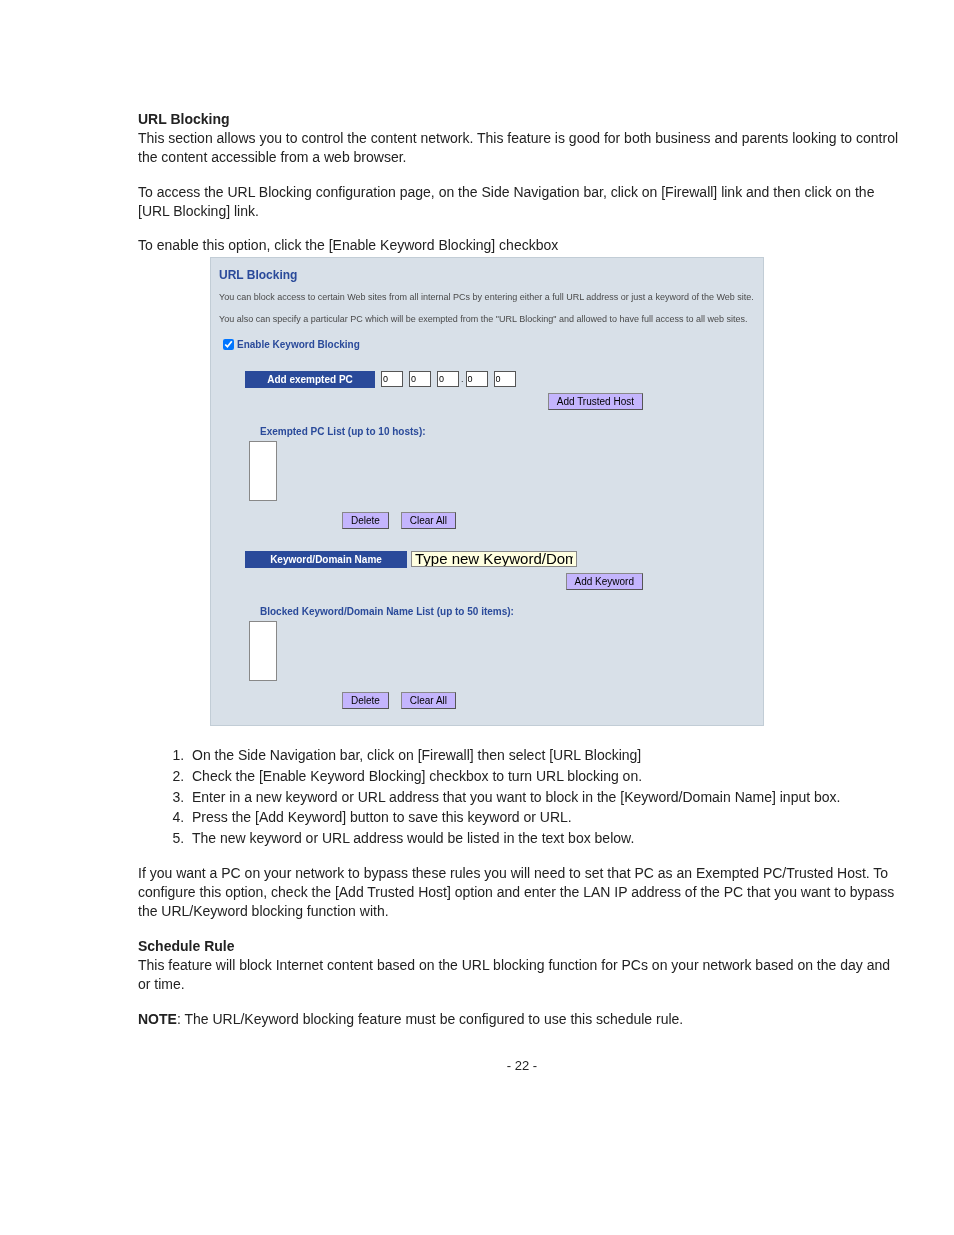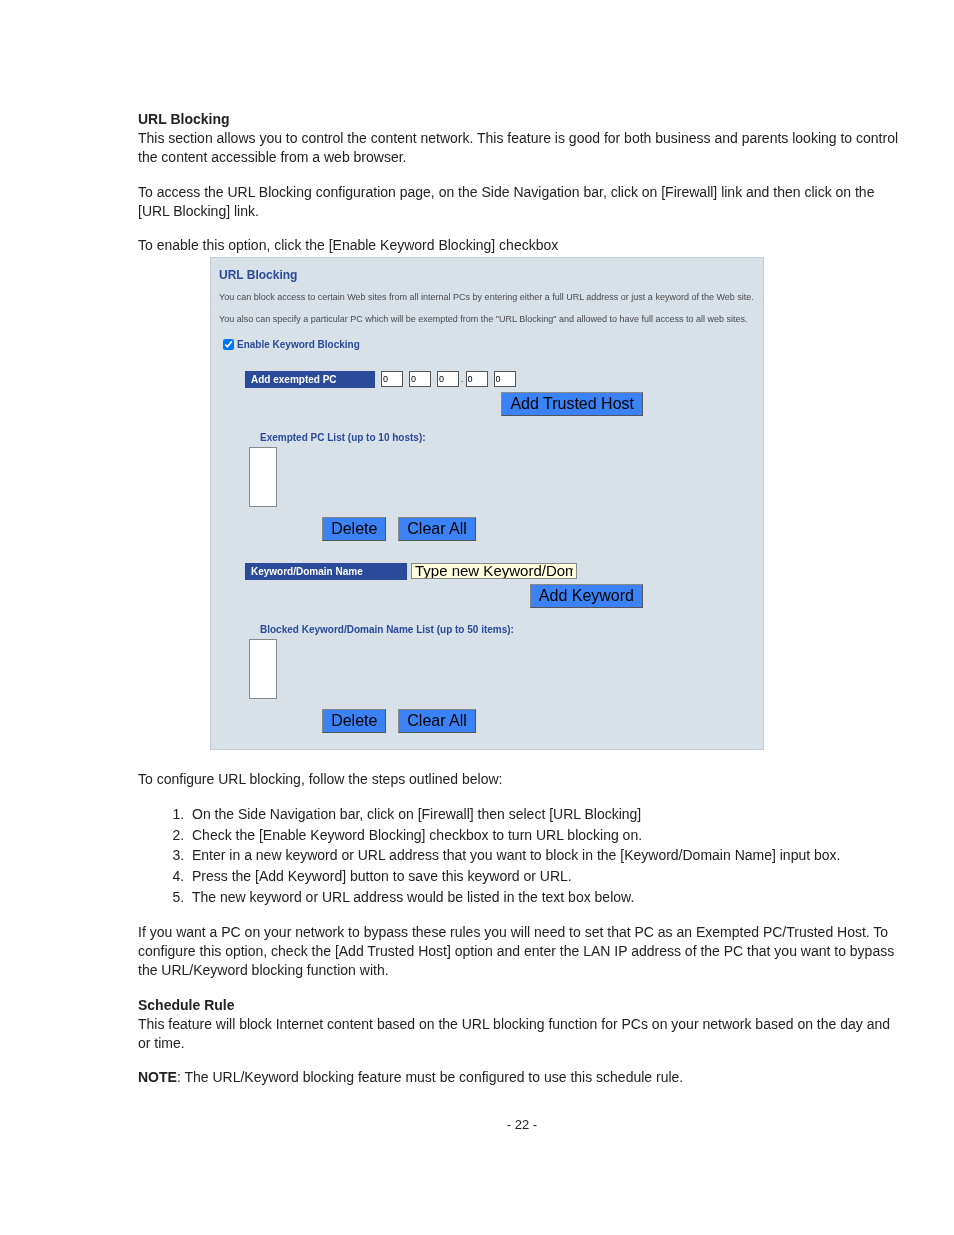--- a/index.html
+++ b/index.html
@@ -53,21 +53,21 @@
     font-size: 10px;
   }
   .router-panel .rp-checkrow input[type=checkbox] {
     width: 11px; height: 11px;
   }
   .header-bar {
     background: #2a4a9a;
     color: #fff;
     font-weight: bold;
     font-size: 10px;
-    text-align: left;
+    text-align: center;
     padding: 3px 6px;
     width: 118px;
     display: inline-block;
   }
   .add-row {
     margin-left: 28px;
     margin-bottom: 4px;
     display: flex;
     align-items: stretch;
   }
@@ -84,23 +84,23 @@
     border: 1px solid #555;
     margin-right: 6px;
     background: #fff;
   }
   .ip-boxes .dot {
     margin: 0 2px 0 -4px;
     font-size: 9px;
   }
   .btn {
     font-family: Arial, sans-serif;
-    font-size: 16px;
+    font-size: 10px;
     padding: 2px 8px;
-    background: #3b82f6;
+    background: #c4b5fd;
     border: 1px solid #888;
     border-right-color: #555;
     border-bottom-color: #555;
     cursor: pointer;
   }
   .btn-row-right {
     margin-left: 28px;
     text-align: right;
     width: 398px;
     margin-bottom: 16px;
@@ -206,21 +206,20 @@
     </div>
 
     <div class="section-label">Blocked Keyword/Domain Name List (up to 50 items):</div>
     <div class="listbox"></div>
     <div class="mid-buttons" style="margin-bottom:2px">
       <button class="btn">Delete</button>
       <button class="btn">Clear All</button>
     </div>
   </div>
 
-  <p>To configure URL blocking, follow the steps outlined below:</p>
 
   <ol class="steps">
     <li>On the Side Navigation bar, click on [Firewall] then select [URL Blocking]</li>
     <li>Check the [Enable Keyword Blocking] checkbox to turn URL blocking on.</li>
     <li>Enter in a new keyword or URL address that you want to block in the [Keyword/Domain Name] input box.</li>
     <li>Press the [Add Keyword] button to save this keyword or URL.</li>
     <li>The new keyword or URL address would be listed in the text box below.</li>
   </ol>
 
 

